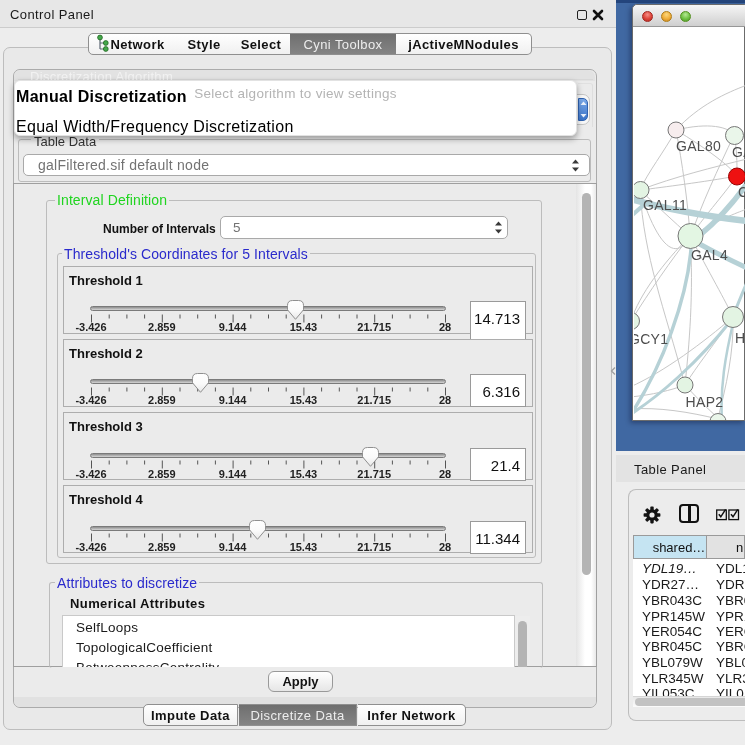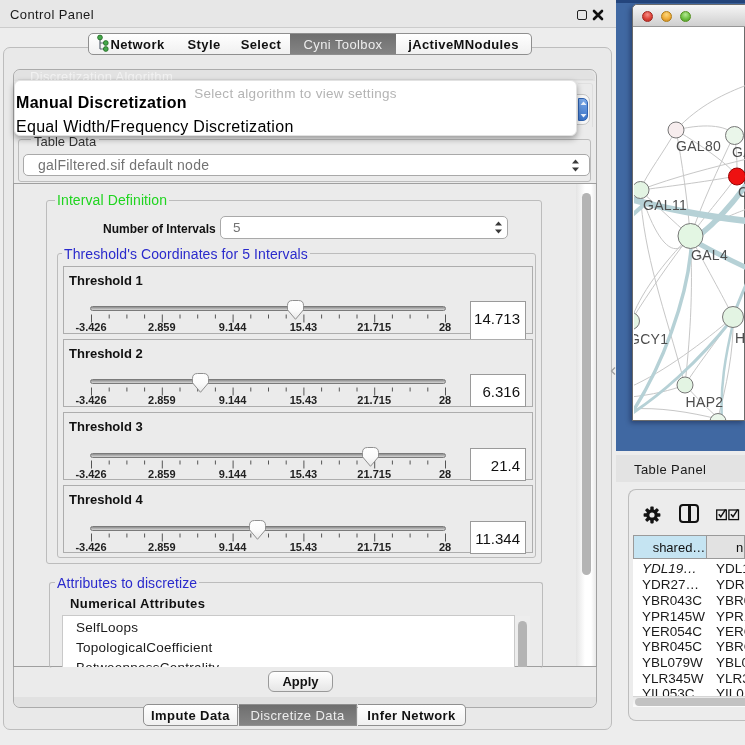--- a/index.html
+++ b/index.html
@@ -266,21 +266,21 @@
 <div class="abs" style="left:518px;top:621px;width:9px;height:46px;background:#b4b4b4;border-radius:5px 5px 0 0;"></div>
 
 <div class="abs" style="left:268px;top:671px;width:65px;height:21px;background:linear-gradient(#ffffff,#e6e6e6);border:1px solid #999;border-radius:6px;text-align:center;line-height:19px;font-size:13px;font-weight:bold;color:#111;">Apply</div>
 
 <div class="btab" style="left:143px;width:95px;border-radius:5px 0 0 5px;">Impute Data</div>
 <div class="btab" style="left:239px;width:118px;border-left:none;background:linear-gradient(#6f6f6f,#848484);color:#ededed;font-weight:normal;">Discretize Data</div>
 <div class="btab" style="left:358px;width:108px;border-radius:0 5px 5px 0;border-left:none;">Infer Network</div>
 
 <div class="abs" style="left:14px;top:80px;width:563px;height:56px;background:#fff;border-radius:6px;box-shadow:0 3px 6px rgba(0,0,0,0.35);border:1px solid #e2e2e2;"></div>
 <div class="abs" style="left:14px;top:86px;width:563px;text-align:center;font-size:13.5px;color:#b4b4b4;letter-spacing:0.3px;">Select algorithm to view settings</div>
-<div class="abs" style="left:16px;top:94px;font-size:16px;font-weight:bold;color:#000;letter-spacing:0.3px;">Manual Discretization</div>
+<div class="abs" style="left:16px;top:88px;font-size:16px;font-weight:bold;color:#000;letter-spacing:0.3px;">Manual Discretization</div>
 <div class="abs" style="left:16px;top:118px;font-size:16px;color:#000;letter-spacing:0.3px;">Equal Width/Frequency Discretization</div>
 
 <svg class="abs" style="left:609px;top:366px;" width="8" height="10" viewBox="0 0 8 10">
     <path d="M6 1.5 L2.5 5 L6 8.5" stroke="#a0a0a0" stroke-width="1.3" fill="none"></path>
   </svg>
 
 <div class="abs" style="left:616px;top:0;width:129px;height:451px;background:#4068a2;"></div>
 <div class="abs" style="left:616px;top:0;width:129px;height:3px;background:#24457c;"></div>
 
 <div class="abs" style="left:632px;top:4px;width:113px;height:417px;background:#fff;border:1px solid #6b6b6b;border-radius:5px 0 0 0;box-shadow:-2px 2px 5px rgba(0,0,30,0.35);"></div>

